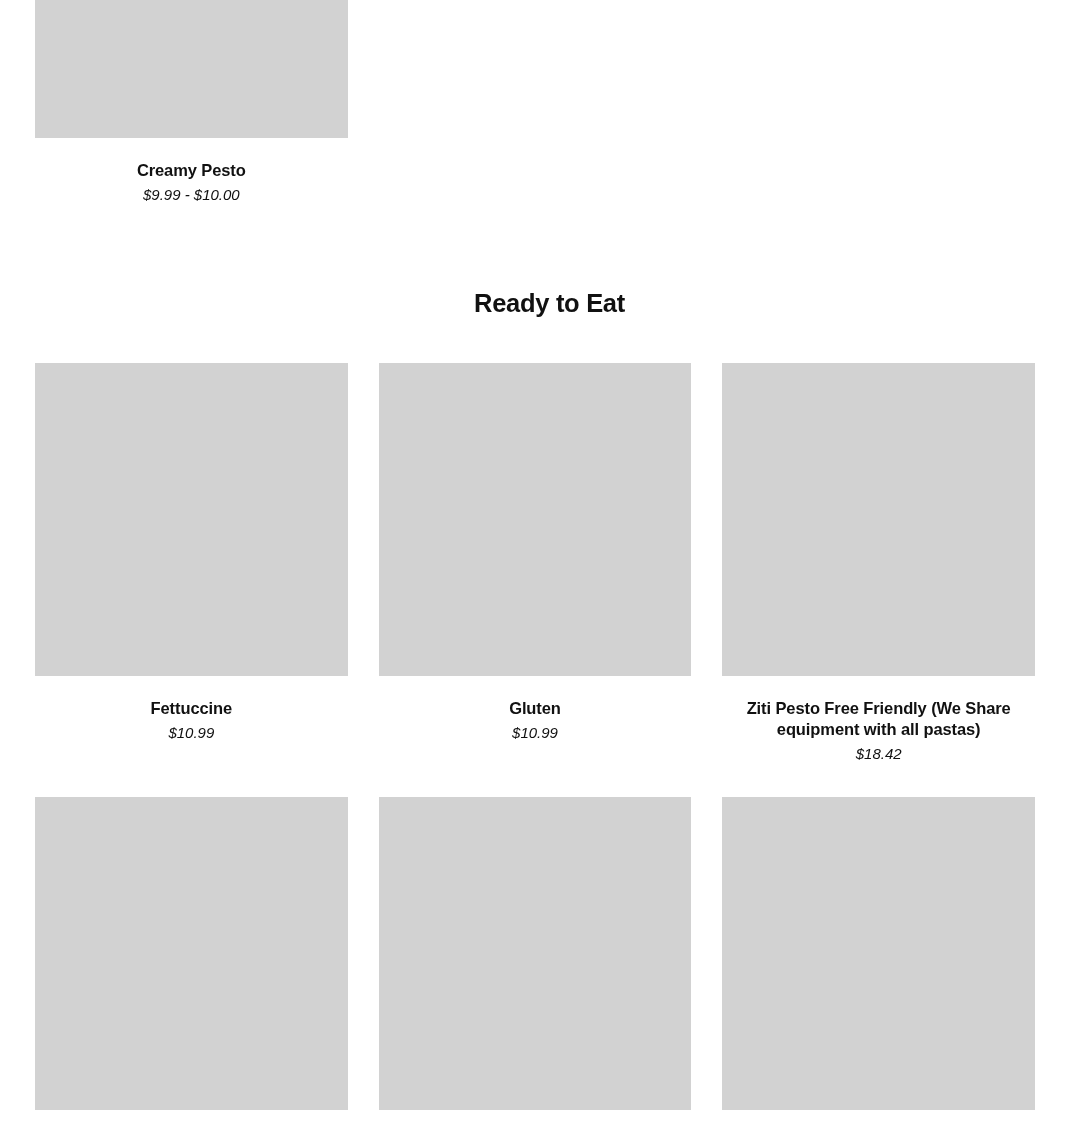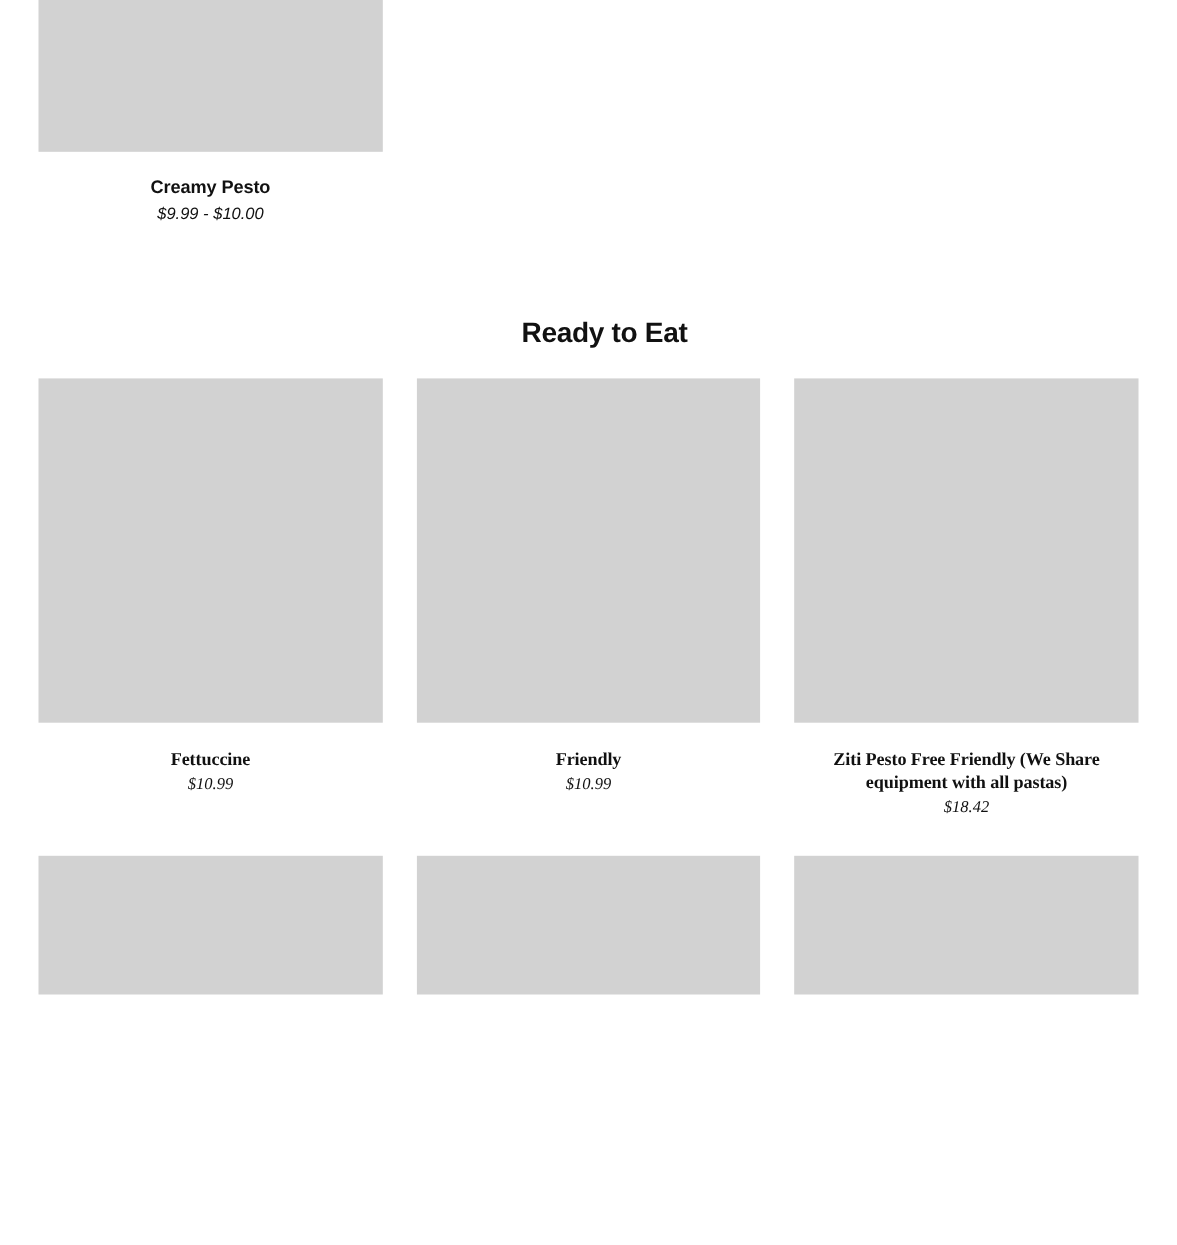--- a/index.html
+++ b/index.html
@@ -12,21 +12,21 @@
     height: 1132px;
     overflow: hidden;
     font-family: "Liberation Sans", sans-serif;
     color: #111111;
     -webkit-font-smoothing: antialiased;
   }
 
   .page {
     position: relative;
     width: 1070px;
-    height: 904px;
+    height: 1132px;
     overflow: hidden;
   }
 
   
   .top-section {
     position: absolute;
     top: -230px;
     left: 0;
     width: 1070px;
   }
@@ -96,22 +96,21 @@
 
   .section-subtitle {
     margin: 18px 0 0 0;
     text-align: center;
     font-size: 16px;
     line-height: 22px;
     color: #111111;
   }
 
   .section-grid {
-    margin-top: 25px;
-    font-family: Liberation Serif, serif;
+    margin-top: 44px;
   }
 
   .row-2 {
     margin-top: 33px;
   }
 </style>
 </head>
 <body>
 
 <div class="page">
@@ -133,21 +132,21 @@
     <div class="grid section-grid">
 
       <a class="card" href="#">
         <span class="card-thumb"></span>
         <p class="card-title">Fettuccine</p>
         <p class="card-price">$10.99</p>
       </a>
 
       <a class="card" href="#">
         <span class="card-thumb"></span>
-        <p class="card-title">Friendly</p>
+        <p class="card-title">Gluten</p>
         <p class="card-price">$10.99</p>
       </a>
 
       <a class="card" href="#">
         <span class="card-thumb"></span>
         <p class="card-title">Ziti Pesto Free Friendly (We Share equipment with all pastas)</p>
         <p class="card-price">$18.42</p>
       </a>
 
     </div>

